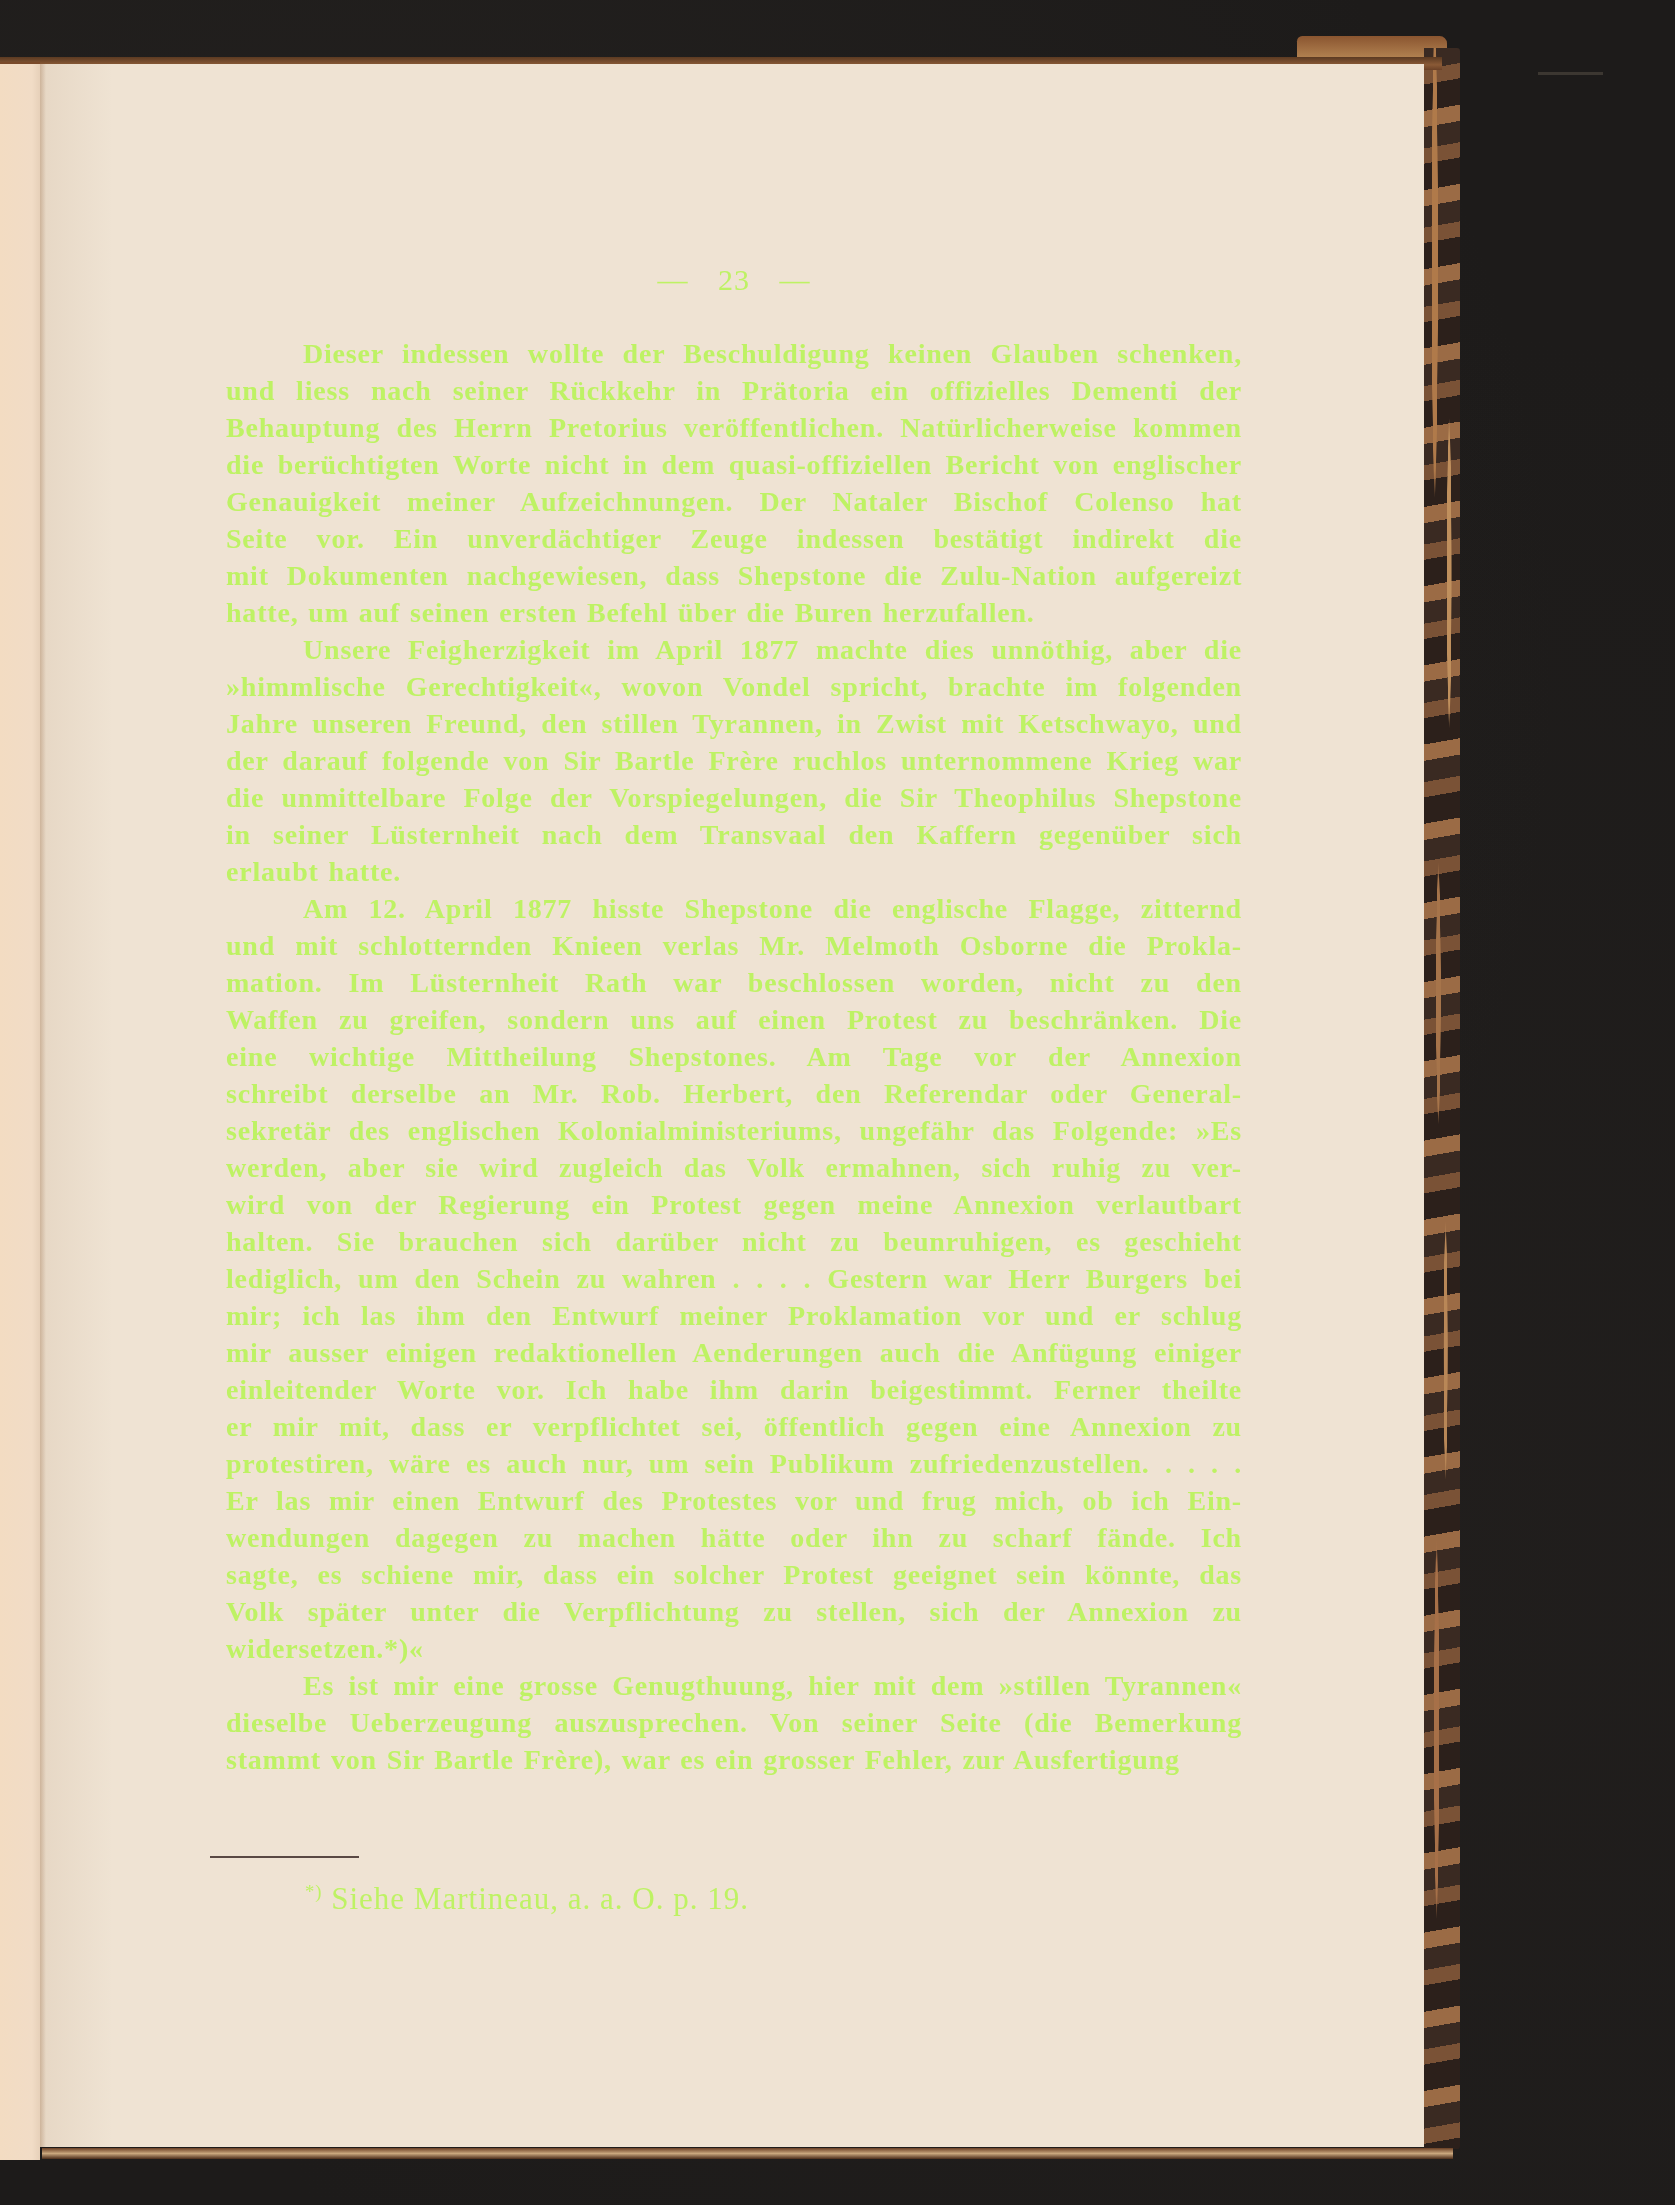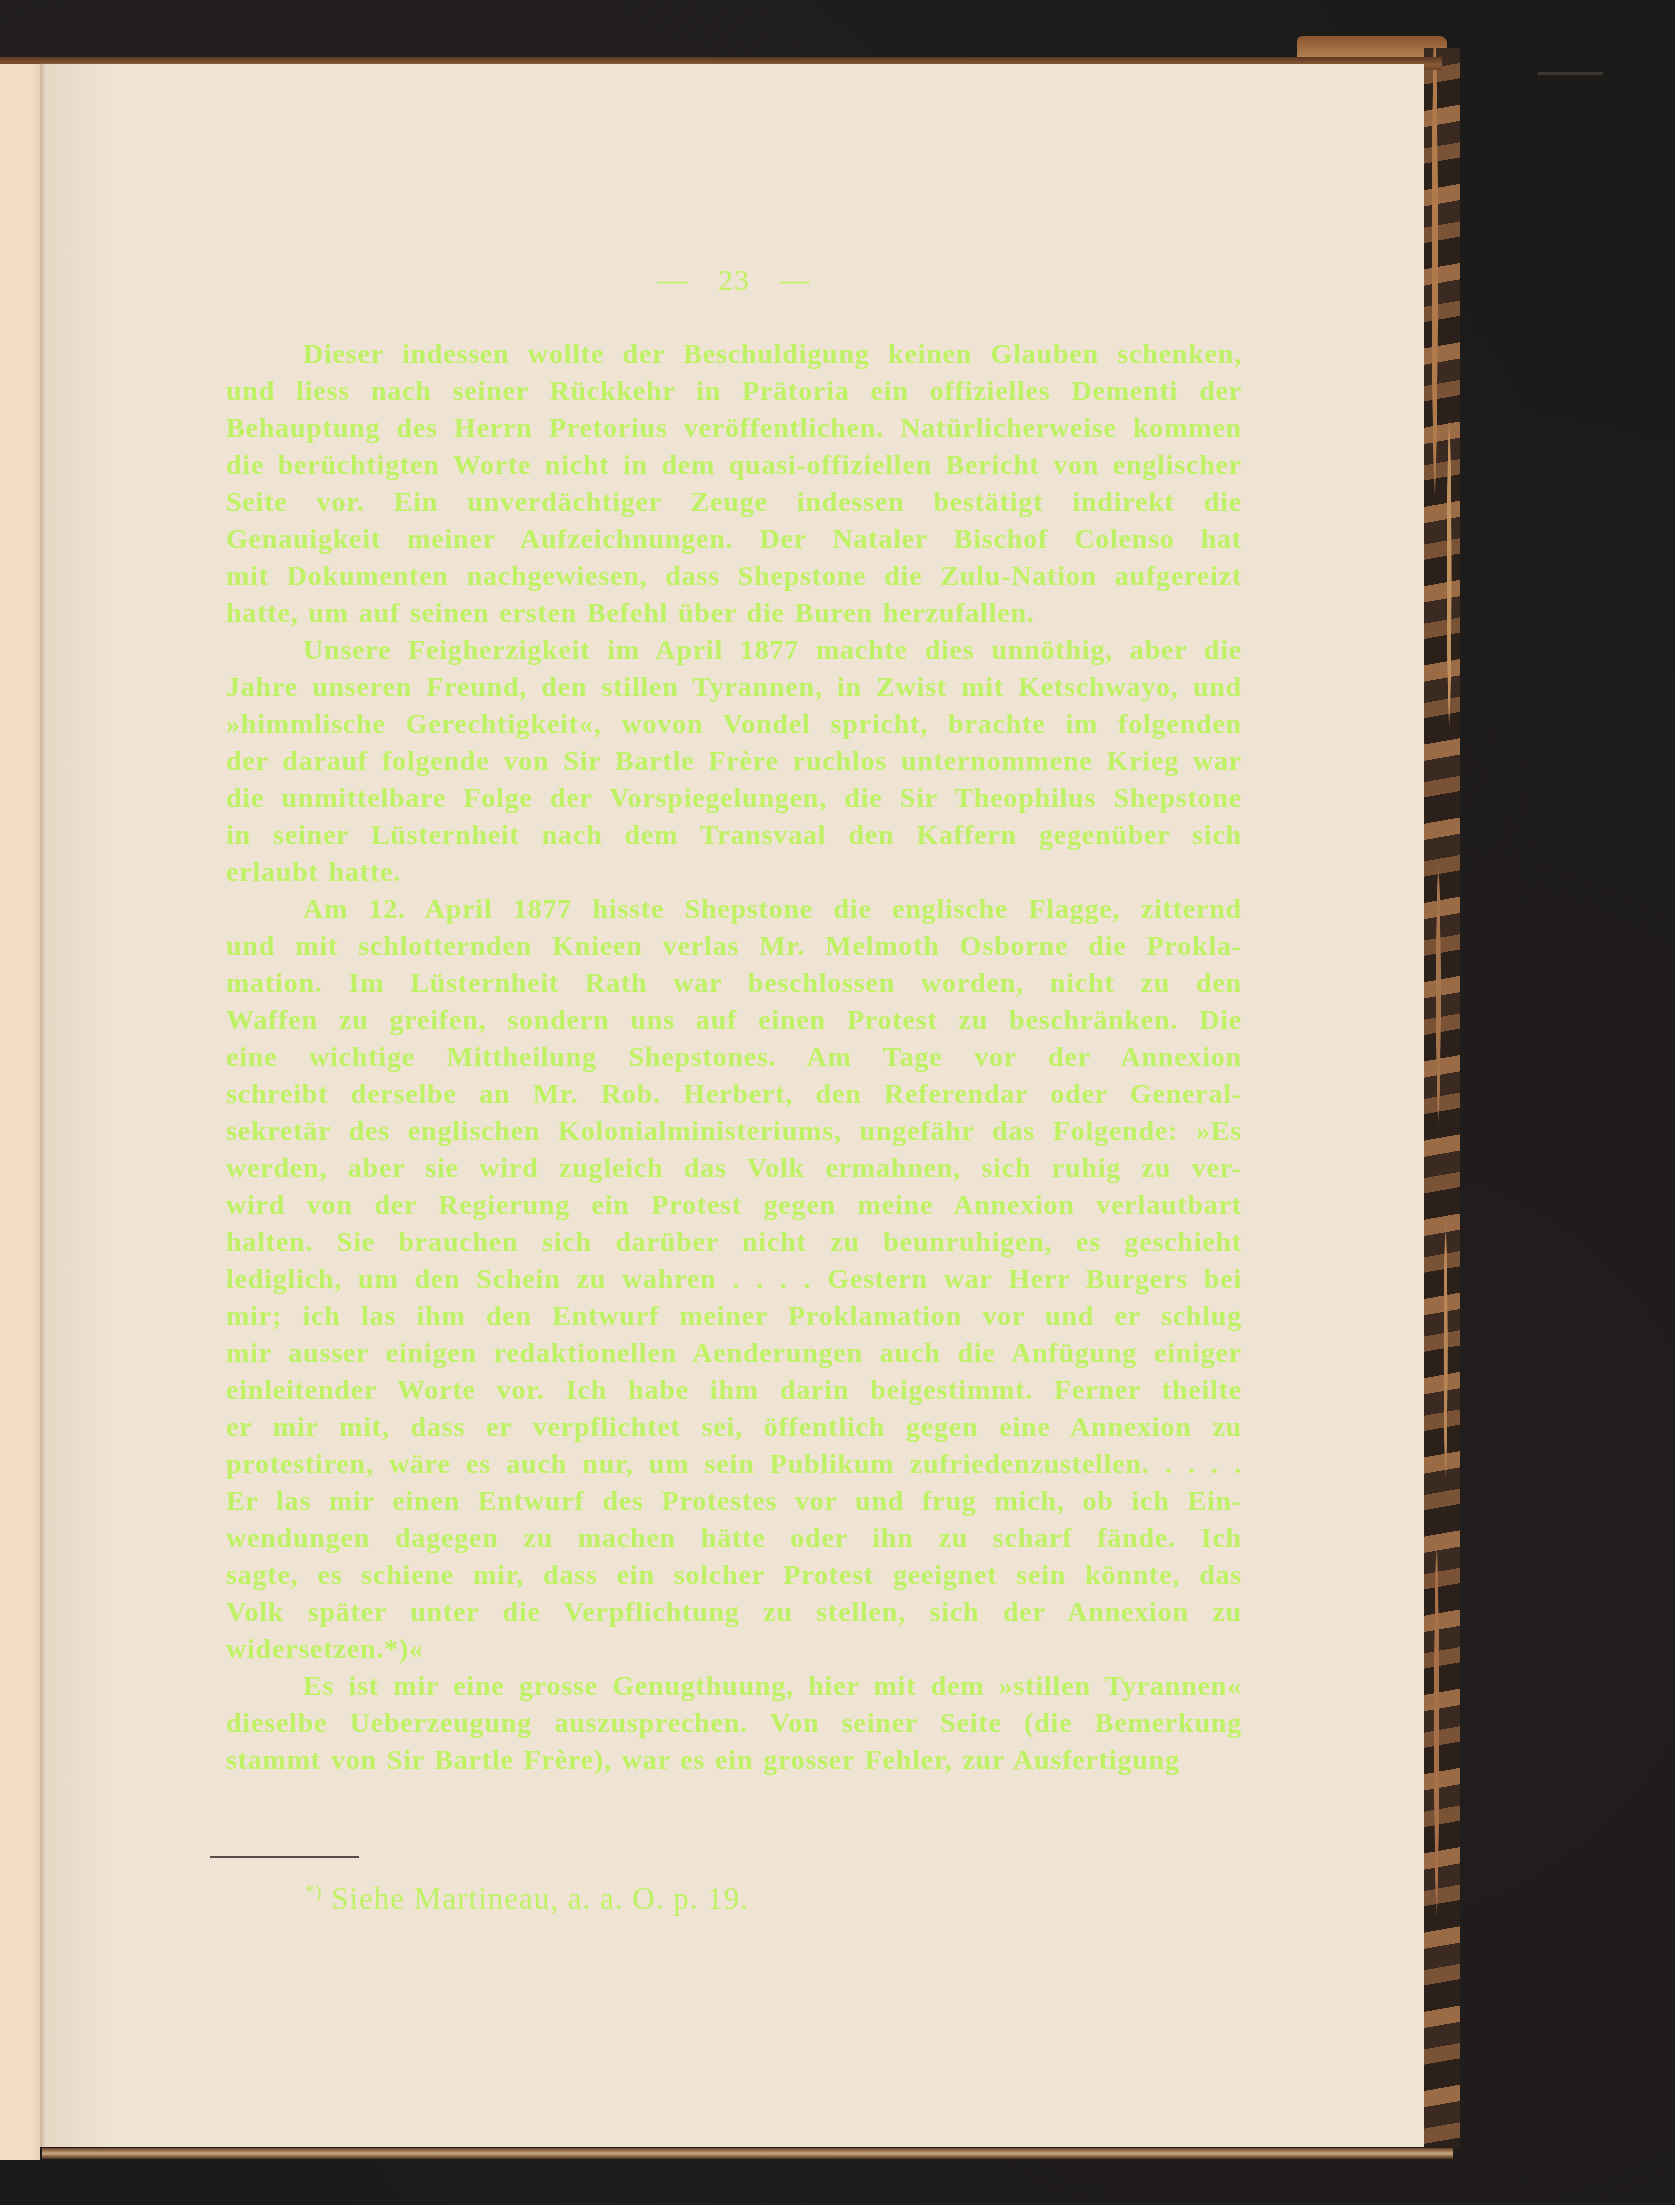--- a/index.html
+++ b/index.html
@@ -110,29 +110,29 @@
   <span>23</span>
   <span class="dash">—</span>
 </div>
 
 <div class="body-text ink" id="body-text">
     <div>
       <span class="line indent">Dieser indessen wollte der Beschuldigung keinen Glauben schenken,</span>
       <span class="line">und liess nach seiner Rückkehr in Prätoria ein offizielles Dementi der</span>
       <span class="line">Behauptung des Herrn Pretorius veröffentlichen. Natürlicherweise kommen</span>
       <span class="line">die berüchtigten Worte nicht in dem quasi-offiziellen Bericht von englischer</span>
+      <span class="line">Genauigkeit meiner Aufzeichnungen. Der Nataler Bischof Colenso hat</span>
       <span class="line">Seite vor. Ein unverdächtiger Zeuge indessen bestätigt indirekt die</span>
-      <span class="line">Genauigkeit meiner Aufzeichnungen. Der Nataler Bischof Colenso hat</span>
       <span class="line">mit Dokumenten nachgewiesen, dass Shepstone die Zulu-Nation aufgereizt</span>
       <span class="line last">hatte, um auf seinen ersten Befehl über die Buren herzufallen.</span>
     </div>
     <div>
       <span class="line indent">Unsere Feigherzigkeit im April 1877 machte dies unnöthig, aber die</span>
+      <span class="line">»himmlische Gerechtigkeit«, wovon Vondel spricht, brachte im folgenden</span>
       <span class="line">Jahre unseren Freund, den stillen Tyrannen, in Zwist mit Ketschwayo, und</span>
-      <span class="line">»himmlische Gerechtigkeit«, wovon Vondel spricht, brachte im folgenden</span>
       <span class="line">der darauf folgende von Sir Bartle Frère ruchlos unternommene Krieg war</span>
       <span class="line">die unmittelbare Folge der Vorspiegelungen, die Sir Theophilus Shepstone</span>
       <span class="line">in seiner Lüsternheit nach dem Transvaal den Kaffern gegenüber sich</span>
       <span class="line last">erlaubt hatte.</span>
     </div>
     <div>
       <span class="line indent">Am 12. April 1877 hisste Shepstone die englische Flagge, zitternd</span>
       <span class="line">und mit schlotternden Knieen verlas Mr. Melmoth Osborne die Prokla-</span>
       <span class="line">mation. Im Lüsternheit Rath war beschlossen worden, nicht zu den</span>
       <span class="line">Waffen zu greifen, sondern uns auf einen Protest zu beschränken. Die</span>

